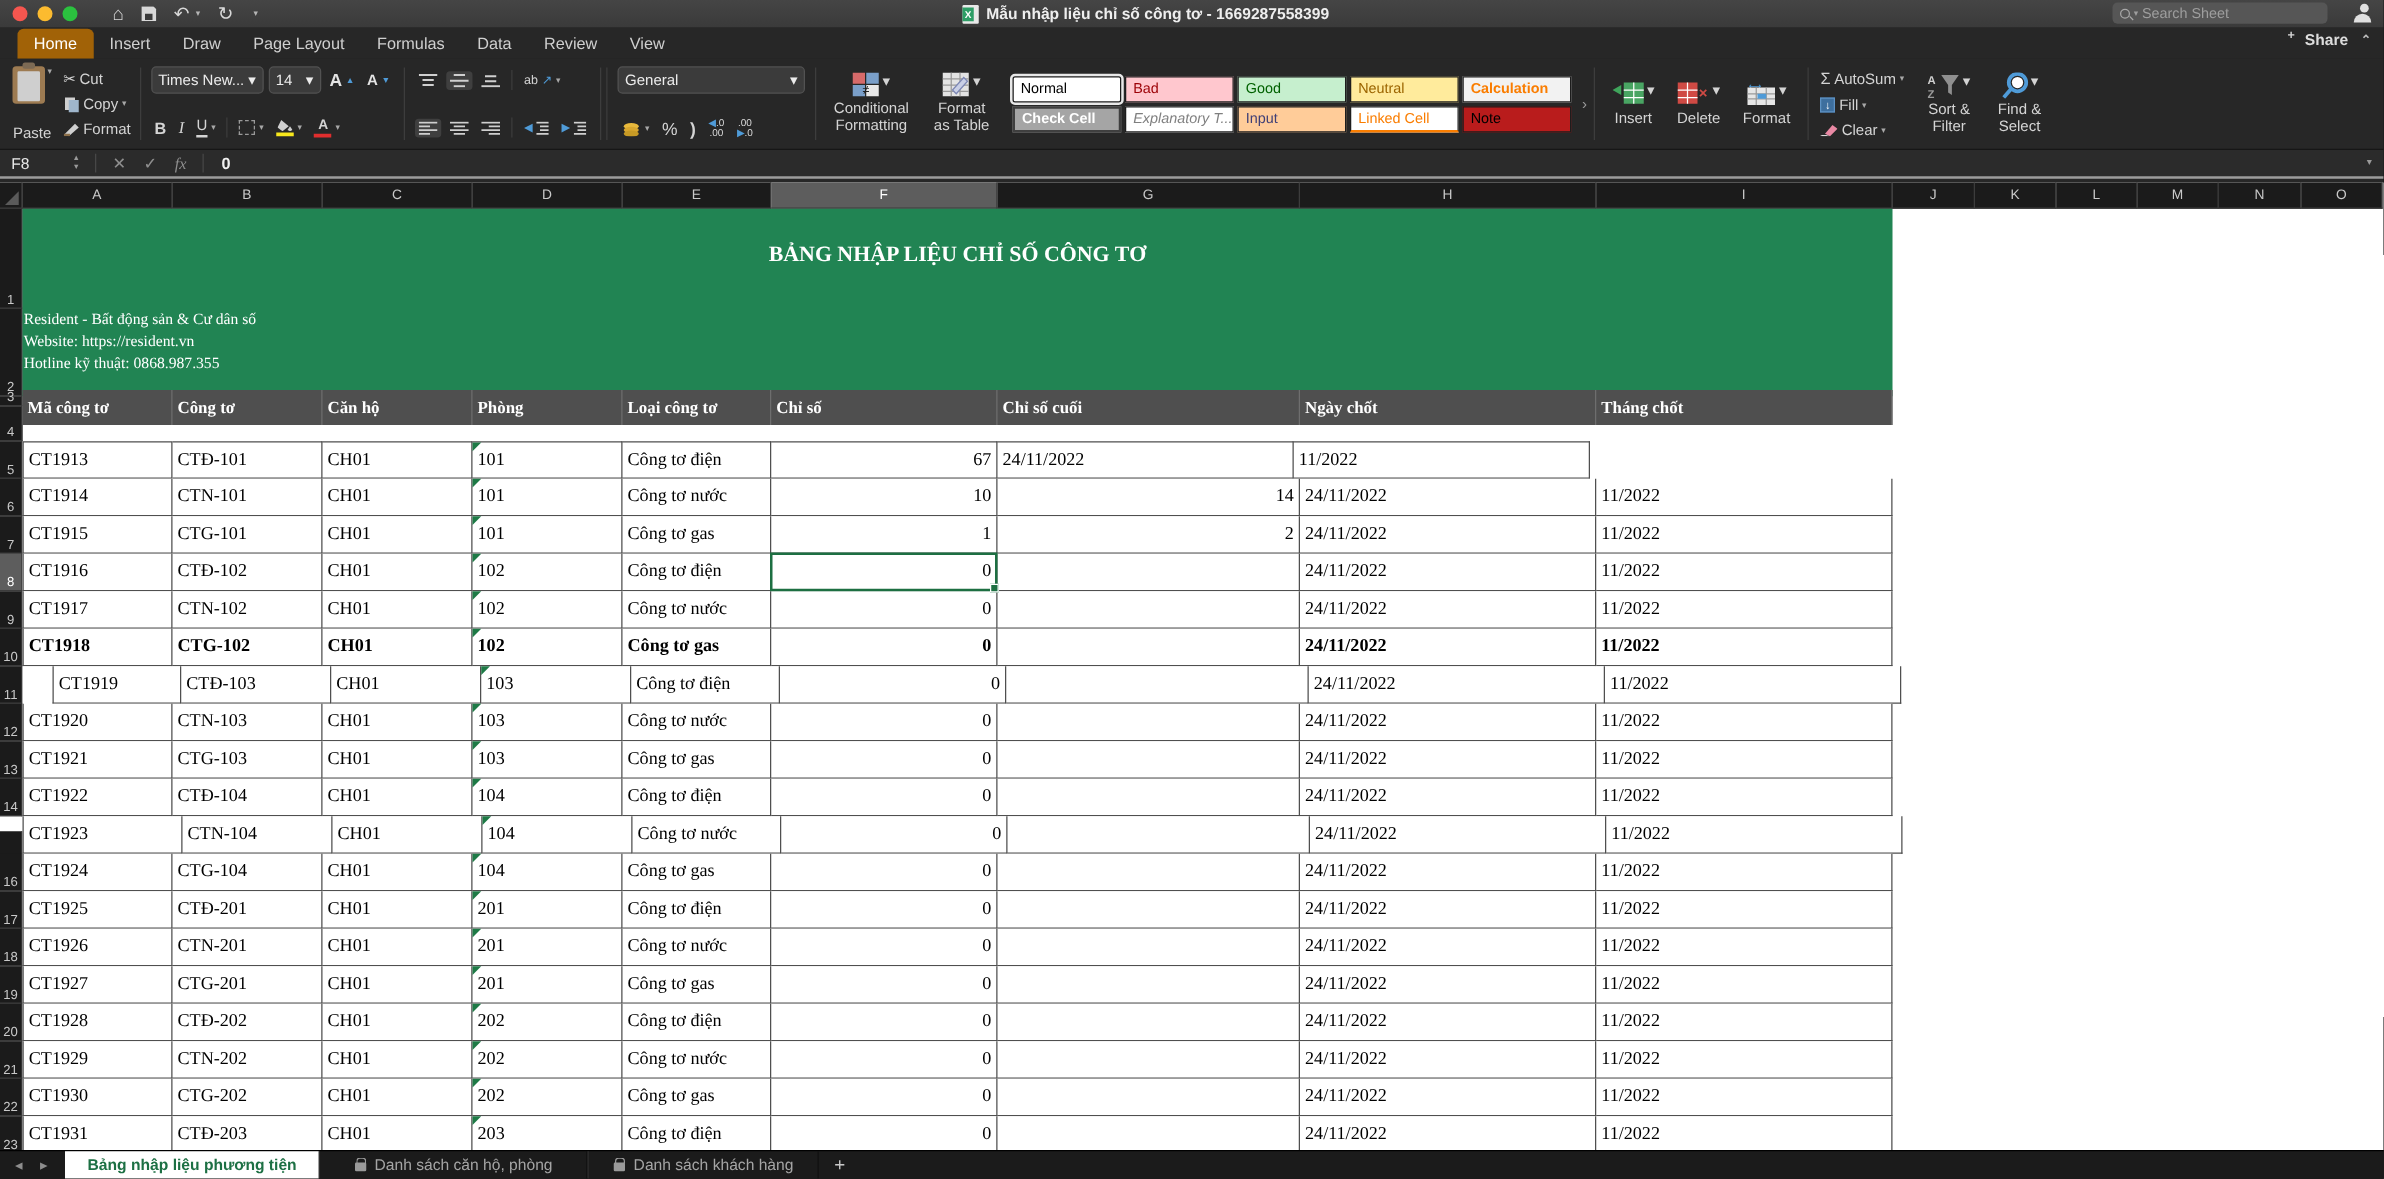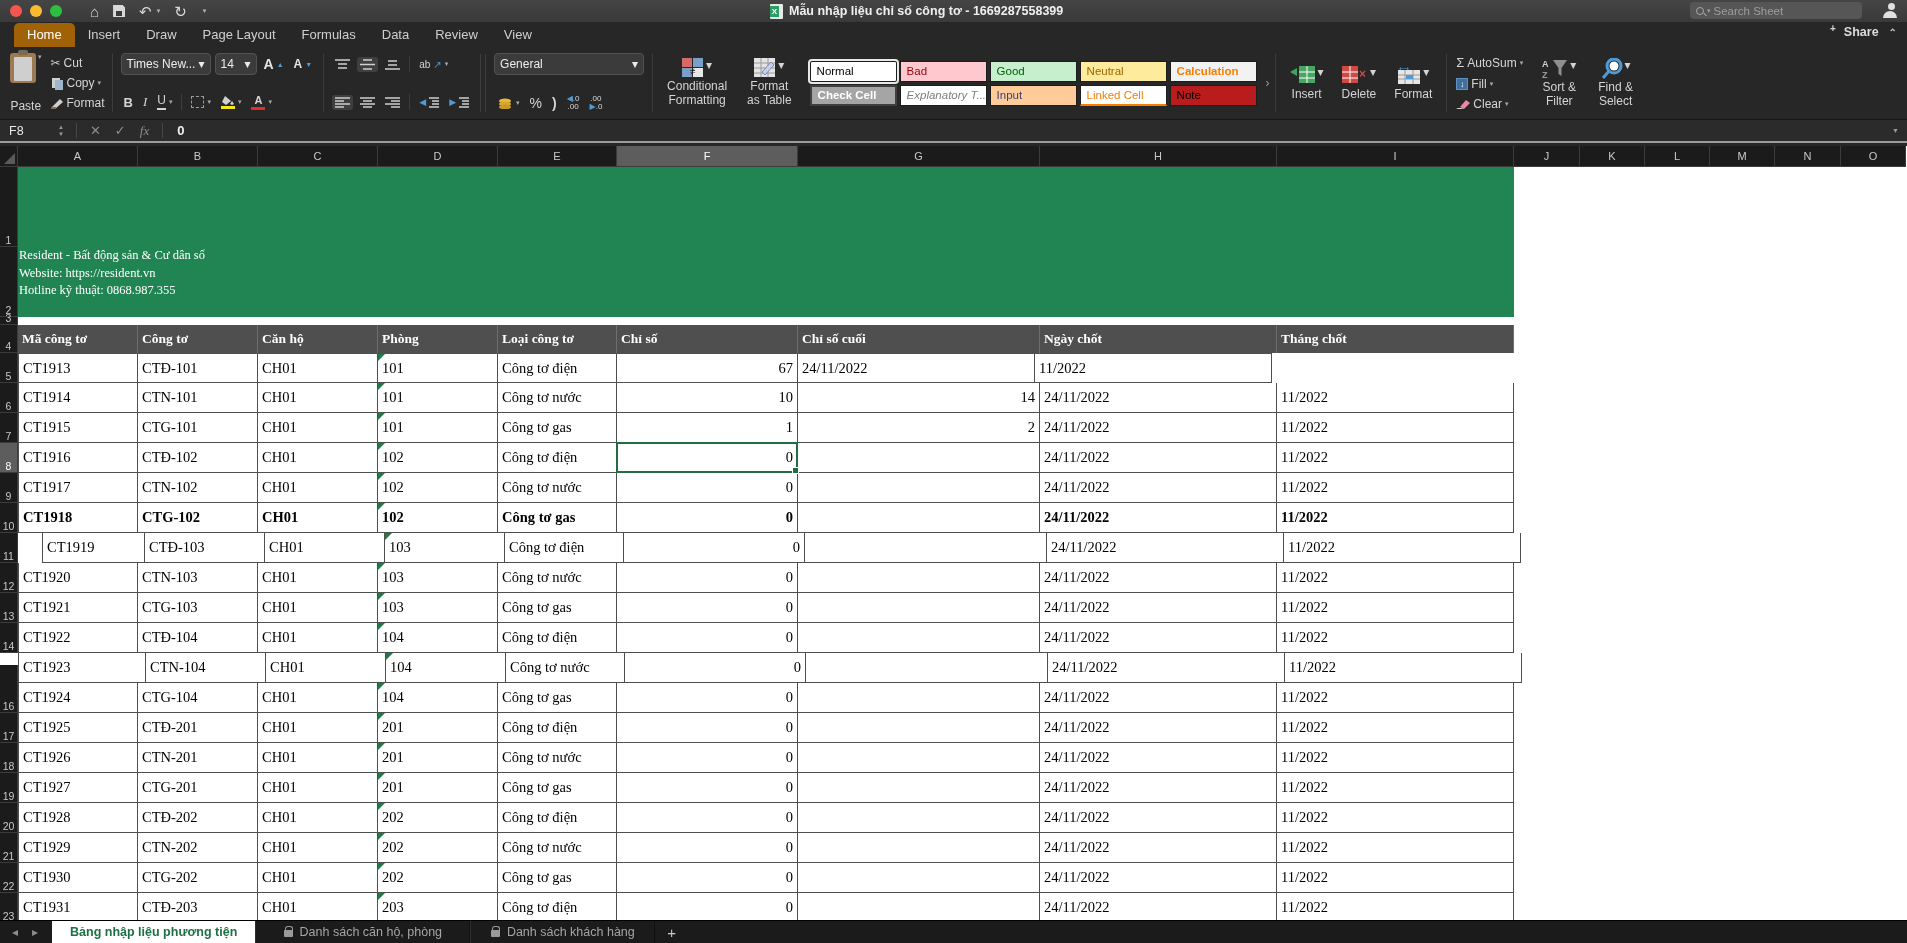--- a/index.html
+++ b/index.html
@@ -98,21 +98,21 @@
   .rowhead { position:absolute; left:0; width:18px; background:#1b1b1b; color:#c9c9c9; font-size:10.5px;
              display:flex; align-items:flex-end; justify-content:center; border-bottom:1px solid #3c3c3c;
              border-right:1px solid #3c3c3c; cursor:default; }
   .rowhead.sel { background:#5d5d5d; color:#fff; }
 
   
   .sheet { position:absolute; left:18px; top:21px; width:1496px; font-family:"Liberation Serif","DejaVu Serif",serif; }
   .banner { position:absolute; left:0; top:0; width:1496px; height:150px; color:#fff; }
   .banner-title { text-align:center; padding-top:26px; font-size:17.5px; font-weight:bold; }
   .banner-info { position:absolute; left:1px; top:80px; font-size:12.5px; line-height:17.5px; }
-  .thead { position:absolute; left:0; top:158px; height:28px; display:flex; }
+  .thead { position:absolute; left:0; top:145px; height:28px; display:flex; }
   .th { height:28px; color:#fff; font-weight:bold; font-size:13.5px; display:flex; align-items:center;
         padding-left:4px; border-right:1px solid #6e6e6e; }
   .drow { position:absolute; left:0; display:flex; height:30px; background:#fff; }
   .td { height:30px; font-size:14.5px; color:#000; display:flex; align-items:center; padding:0 4px;
         border-right:1px solid #4f4f4f; border-bottom:1px solid #4f4f4f; position:relative; }
   .td.num { justify-content:flex-end; }
   .tri:before { content:""; position:absolute; left:0; top:0; border-top:7px solid #1e7a46; border-right:7px solid transparent; }
   .selbox { position:absolute; border:2px solid #1d6f42; z-index:5; }
   .selbox:after { content:""; position:absolute; right:-3px; bottom:-3px; width:5px; height:5px; background:#1d6f42; border:1px solid #fff; }
 
@@ -543,20 +543,21 @@
         <div class="rowhead" style="top: 576px; height: 30px;">18</div>
         <div class="rowhead" style="top: 606px; height: 30px;">19</div>
         <div class="rowhead" style="top: 636px; height: 30px;">20</div>
         <div class="rowhead" style="top: 666px; height: 30px;">21</div>
         <div class="rowhead" style="top: 696px; height: 30px;">22</div>
         <div class="rowhead" style="top: 726px; height: 30px;">23</div>
       </div>
 
     <div class="sheet">
       <div class="banner" style="background: rgb(33, 132, 83);">
+        <div class="banner-title">BẢNG NHẬP LIỆU CHỈ SỐ CÔNG TƠ</div>
         <div class="banner-info">
             <div>Resident - Bất động sản &amp; Cư dân số</div>
             <div>Website: https://resident.vn</div>
             <div>Hotline kỹ thuật: 0868.987.355</div>
           </div>
       </div>
       <div class="thead" style="background: rgb(79, 79, 79);">
           <div class="th" style="width: 120px;">Mã công tơ</div>
           <div class="th" style="width: 120px;">Công tơ</div>
           <div class="th" style="width: 120px;">Căn hộ</div>

